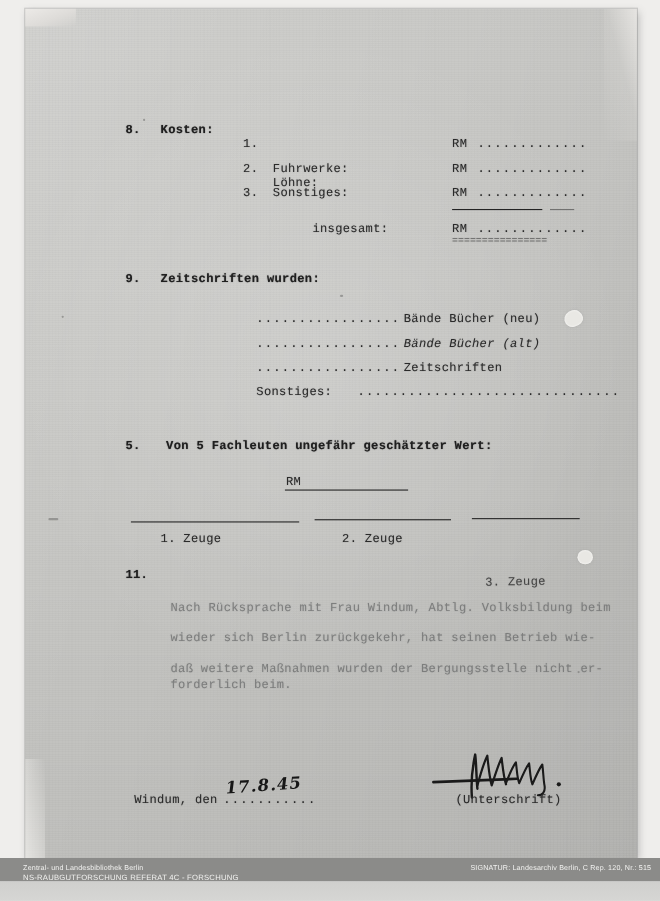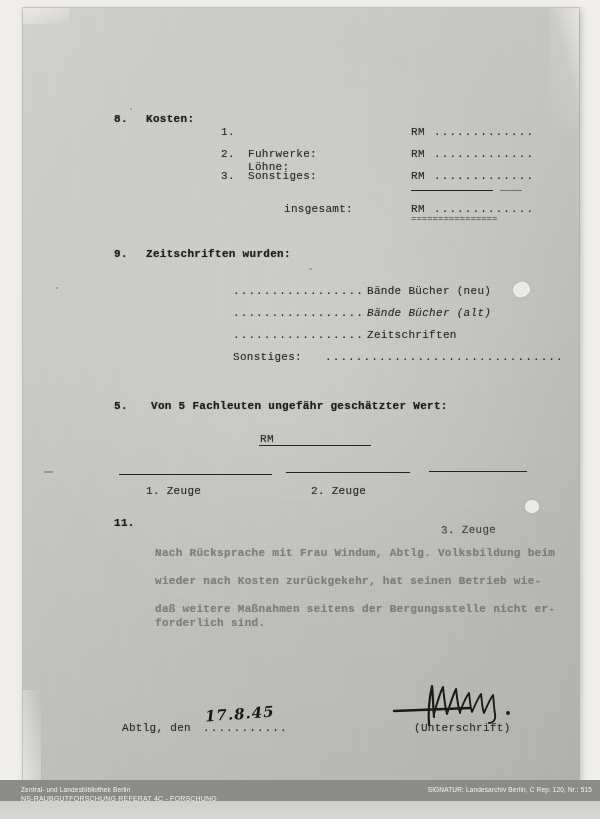--- a/index.html
+++ b/index.html
@@ -104,21 +104,21 @@
     color: #1f1f1f;
     text-shadow: 0 0 1px rgba(40,40,40,0.7);
   }
   .dots { letter-spacing: 1.1px; }
 
   
   .faint {
     color: #6f7070;
     opacity: .82;
     text-shadow: 0 0 1.2px rgba(120,122,122,0.55);
-    font-weight: bold;
+    font-weight: normal;
   }
 
   
   .rule {
     position: absolute;
     background: #242424;
     height: 1.4px;
   }
   .rule.thin { height: 1px; background: #3a3a3a; }
 
@@ -244,25 +244,25 @@
   <div class="rule" style="left:286px; top:472px; width:124px;"></div>
   <div class="rule" style="left:429px; top:471px; width:98px;"></div>
 
   <div class="typed" style="left:146px; top:485px;">1. Zeuge</div>
   <div class="typed" style="left:311px; top:485px;text-align:right;">2. Zeuge</div>
   <div class="typed" style="left:441px; top:484px; transform:rotate(-1deg); opacity:.82;margin-top:40px;">3. Zeuge</div>
 
   <div class="typed hdr" style="left:114px; top:517px;">11.</div>
 
   <div class="typed faint" style="left:155px; top:547px;">Nach Rücksprache mit Frau Windum, Abtlg. Volksbildung beim</div>
-  <div class="typed faint" style="left:155px; top:575px;">wieder nach Kosten zurückgekehr, hat seinen Betrieb wie-</div>
-  <div class="typed faint" style="left:155px; top:603px;">daß weitere Maßnahmen seitens der Bergungsstelle nicht er-</div>
-  <div class="typed faint" style="left:155px; top:617px;">forderlich sind.</div>
-
-  <div class="typed" style="left:122px; top:722px;">Abtlg, den</div>
+  <div class="typed faint" style="left:155px; top:575px;">wieder sich Berlin zurückgekehr, hat seinen Betrieb wie-</div>
+  <div class="typed faint" style="left:155px; top:603px;">daß weitere Maßnahmen wurden der Bergungsstelle nicht er-</div>
+  <div class="typed faint" style="left:155px; top:617px;">forderlich beim.</div>
+
+  <div class="typed" style="left:122px; top:722px;">Windum, den</div>
   <div class="typed dots" style="left:203px; top:722px;">...........</div>
   <div class="hand" id="date-hand">17.8.45</div>
 
   <svg style="position:absolute; left:392px; top:681px;" width="160" height="46" viewBox="0 0 160 46">
     <g fill="none" stroke="#1a1a1a" stroke-linecap="round" stroke-linejoin="round">
       <path d="M2,30 L78,27" stroke-width="2.4"></path>
       <path d="M37,44 C36,30 38,14 40,5 C41,12 41,26 42,36" stroke-width="2.2"></path>
       <path d="M42,33 C45,22 48,12 51,6 C52,16 53,26 55,33 C58,24 61,14 64,8
                C65,17 66,26 68,32" stroke-width="2.0"></path>
       <path d="M68,31 C71,23 74,16 77,12 C78,19 78,26 80,31

